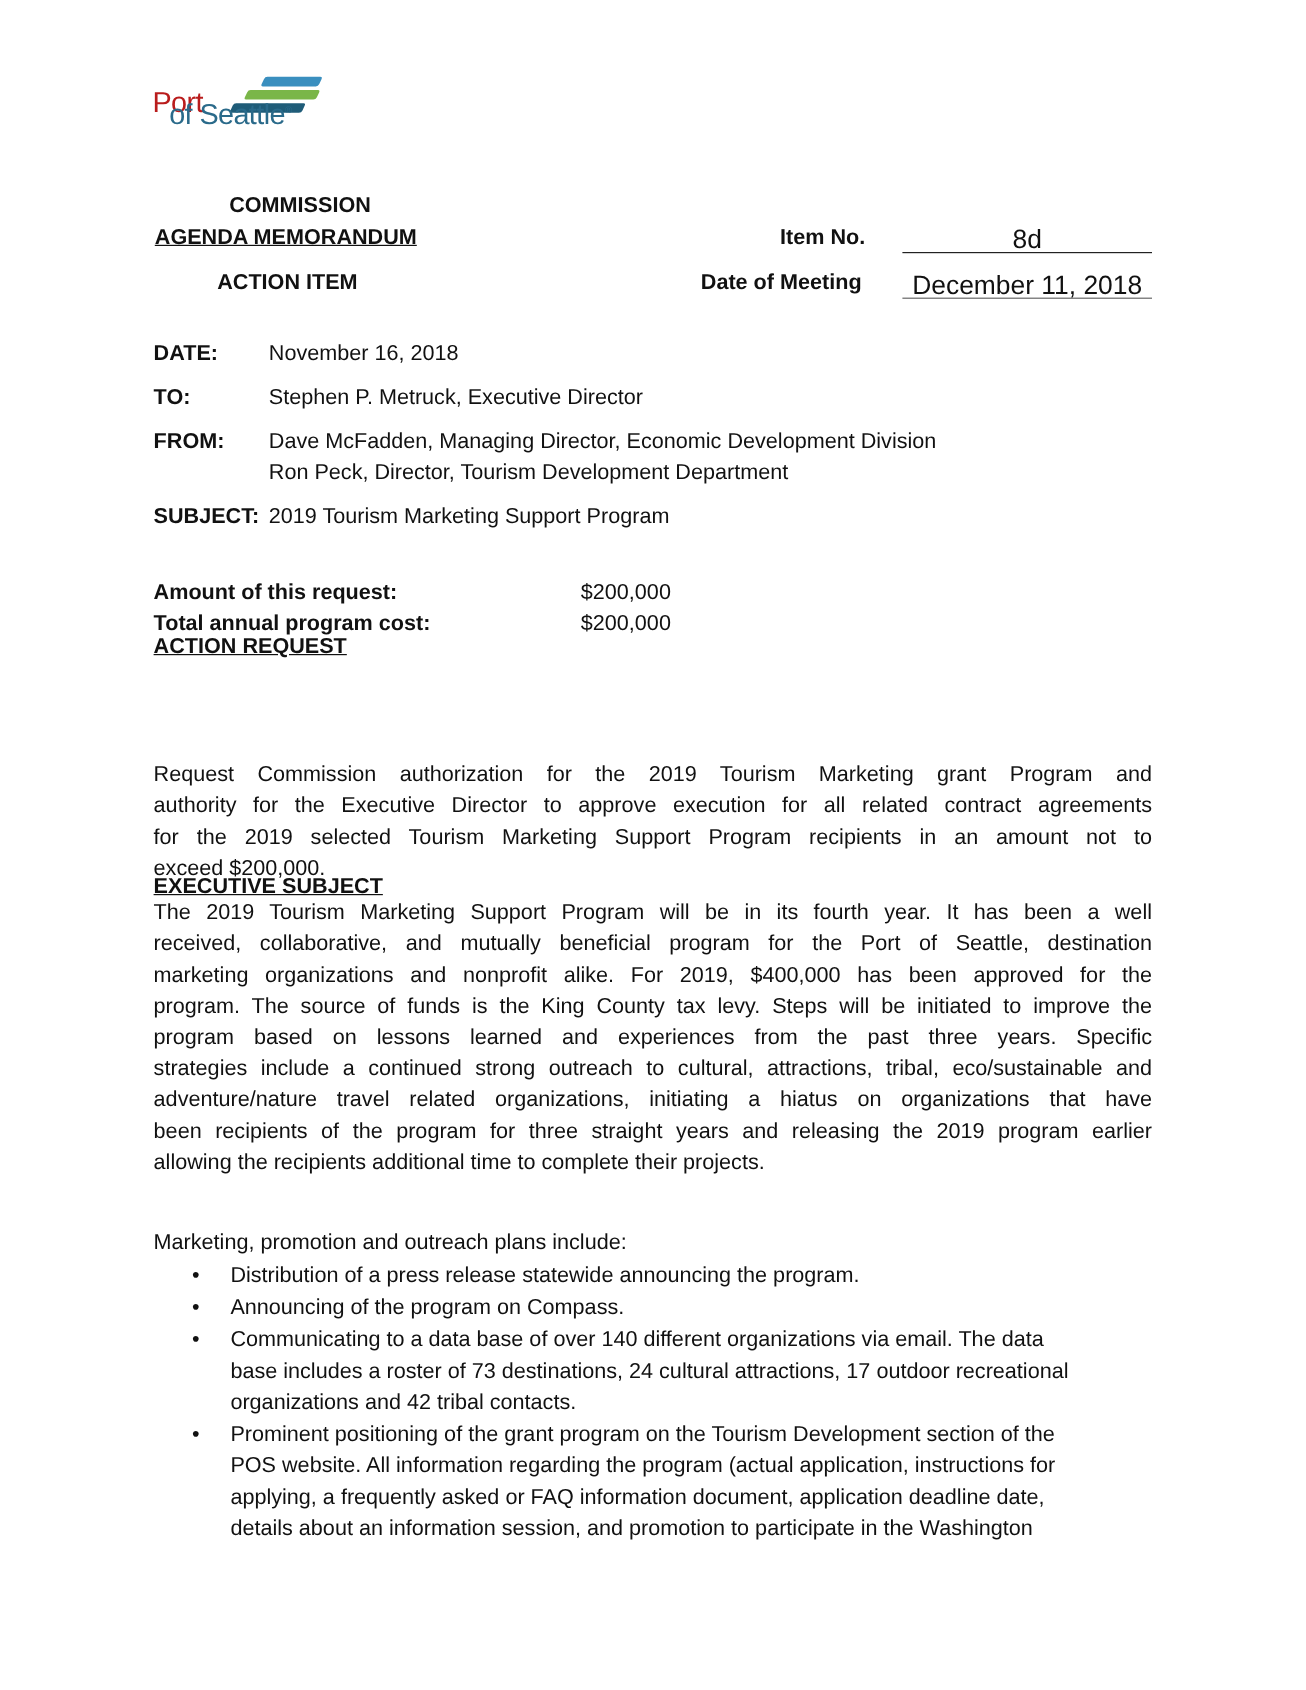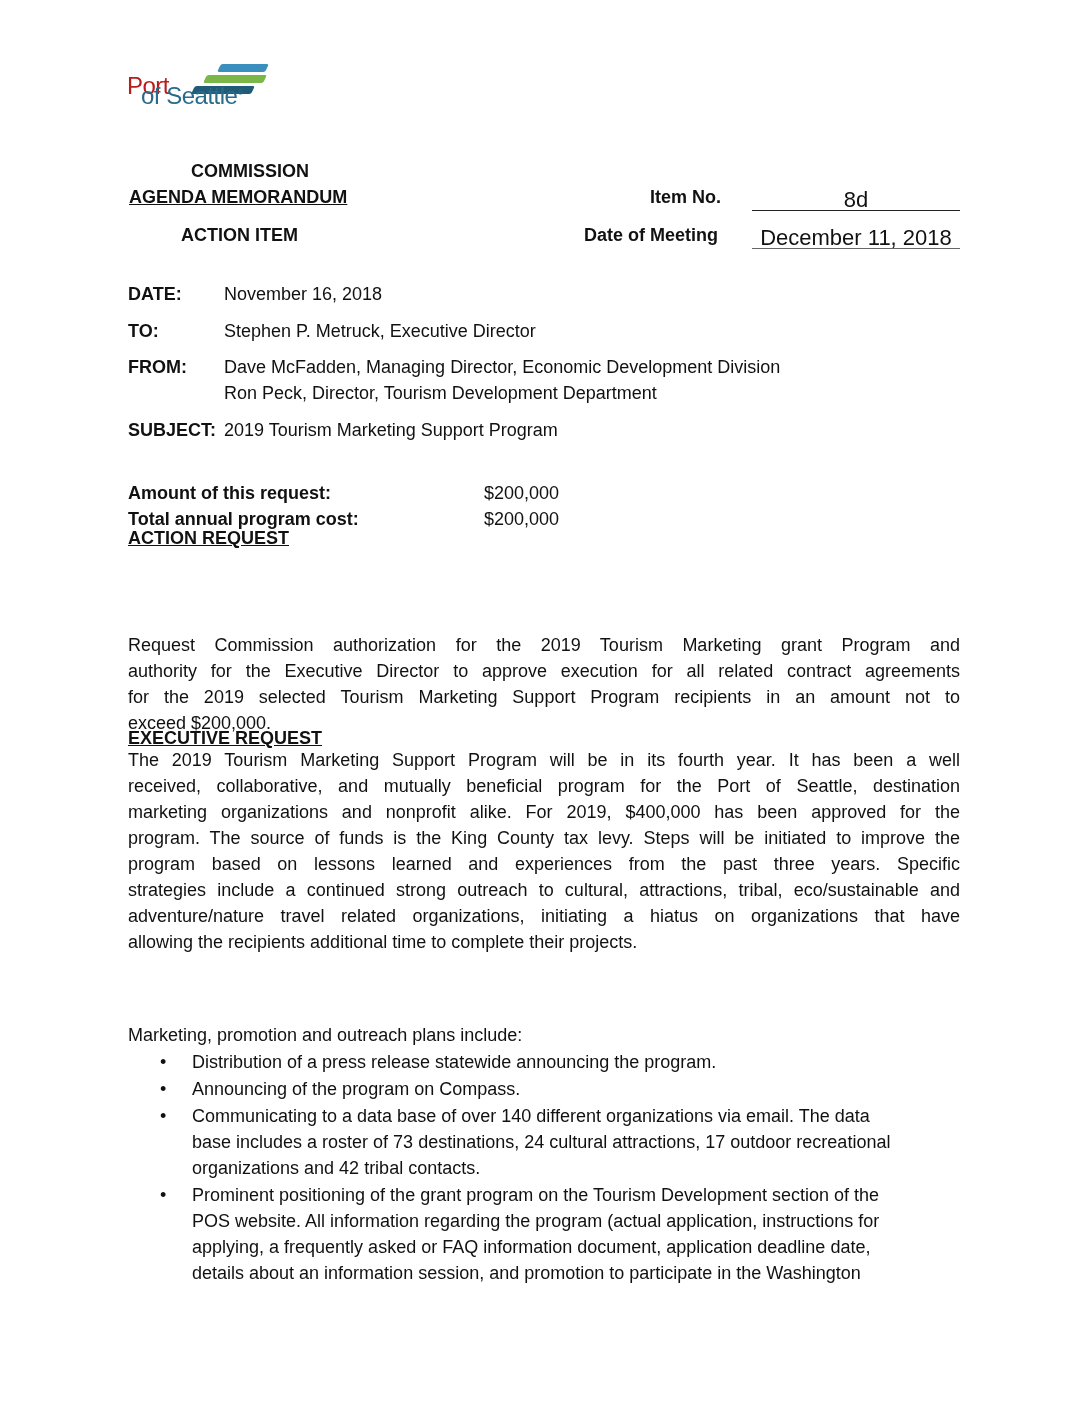--- a/index.html
+++ b/index.html
@@ -118,29 +118,30 @@
   </div>
 
   <div class="section-head sh-action">ACTION REQUEST</div>
   <div class="para p-action">
     <span class="para-line">Request Commission authorization for the 2019 Tourism Marketing grant Program and</span>
     <span class="para-line">authority for the Executive Director to approve execution for all related contract agreements</span>
     <span class="para-line">for the 2019 selected Tourism Marketing Support Program recipients in an amount not to</span>
     <span class="para-line last">exceed $200,000.</span>
   </div>
 
-  <div class="section-head sh-exec">EXECUTIVE REQUEST</div>
+  <div class="section-head sh-exec">EXECUTIVE SUBJECT</div>
   <div class="para p-exec">
     <span class="para-line">The 2019 Tourism Marketing Support Program will be in its fourth year.  It has been a well</span>
     <span class="para-line">received, collaborative, and mutually beneficial program for the Port of Seattle, destination</span>
     <span class="para-line">marketing organizations and nonprofit alike.  For 2019, $400,000 has been approved for the</span>
     <span class="para-line">program.  The source of funds is the King County tax levy. Steps will be initiated to improve the</span>
     <span class="para-line">program based on lessons learned and experiences from the past three years. Specific</span>
     <span class="para-line">strategies include a continued strong outreach to cultural, attractions, tribal, eco/sustainable and</span>
     <span class="para-line">adventure/nature travel related organizations, initiating a hiatus on organizations that have</span>
+    <span class="para-line">been recipients of the program for three straight years and releasing  the 2019 program earlier</span>
     <span class="para-line last">allowing the recipients additional time to complete their projects.</span>
   </div>
 
   <div class="p-plans-intro">Marketing, promotion and outreach plans include:</div>
 
   <ul class="bullets">
     <li class="bullet-item">
       <span class="bullet-dot">•</span>
       <span class="bullet-line">Distribution of a press release statewide announcing the program.</span>
     </li>

